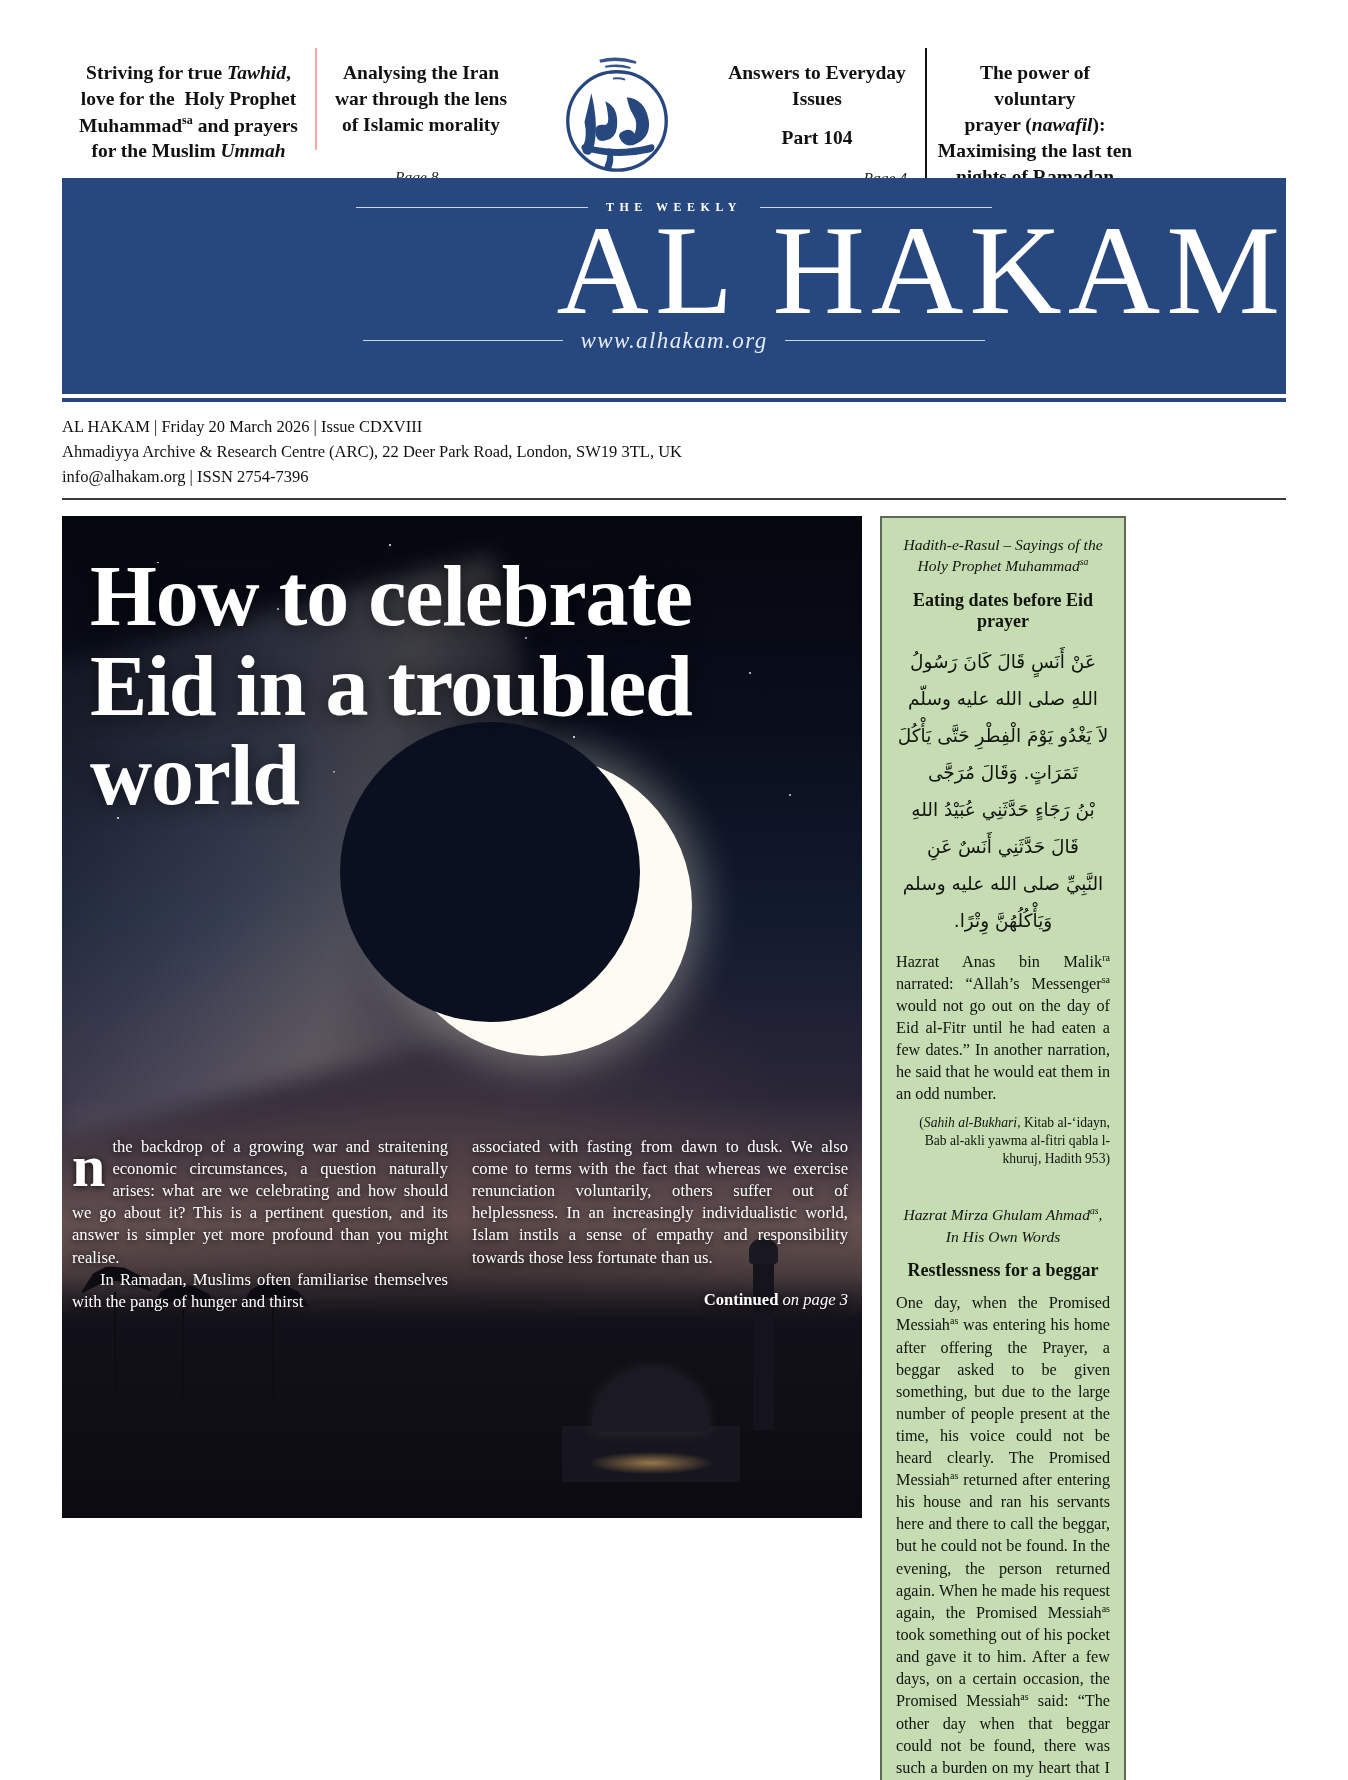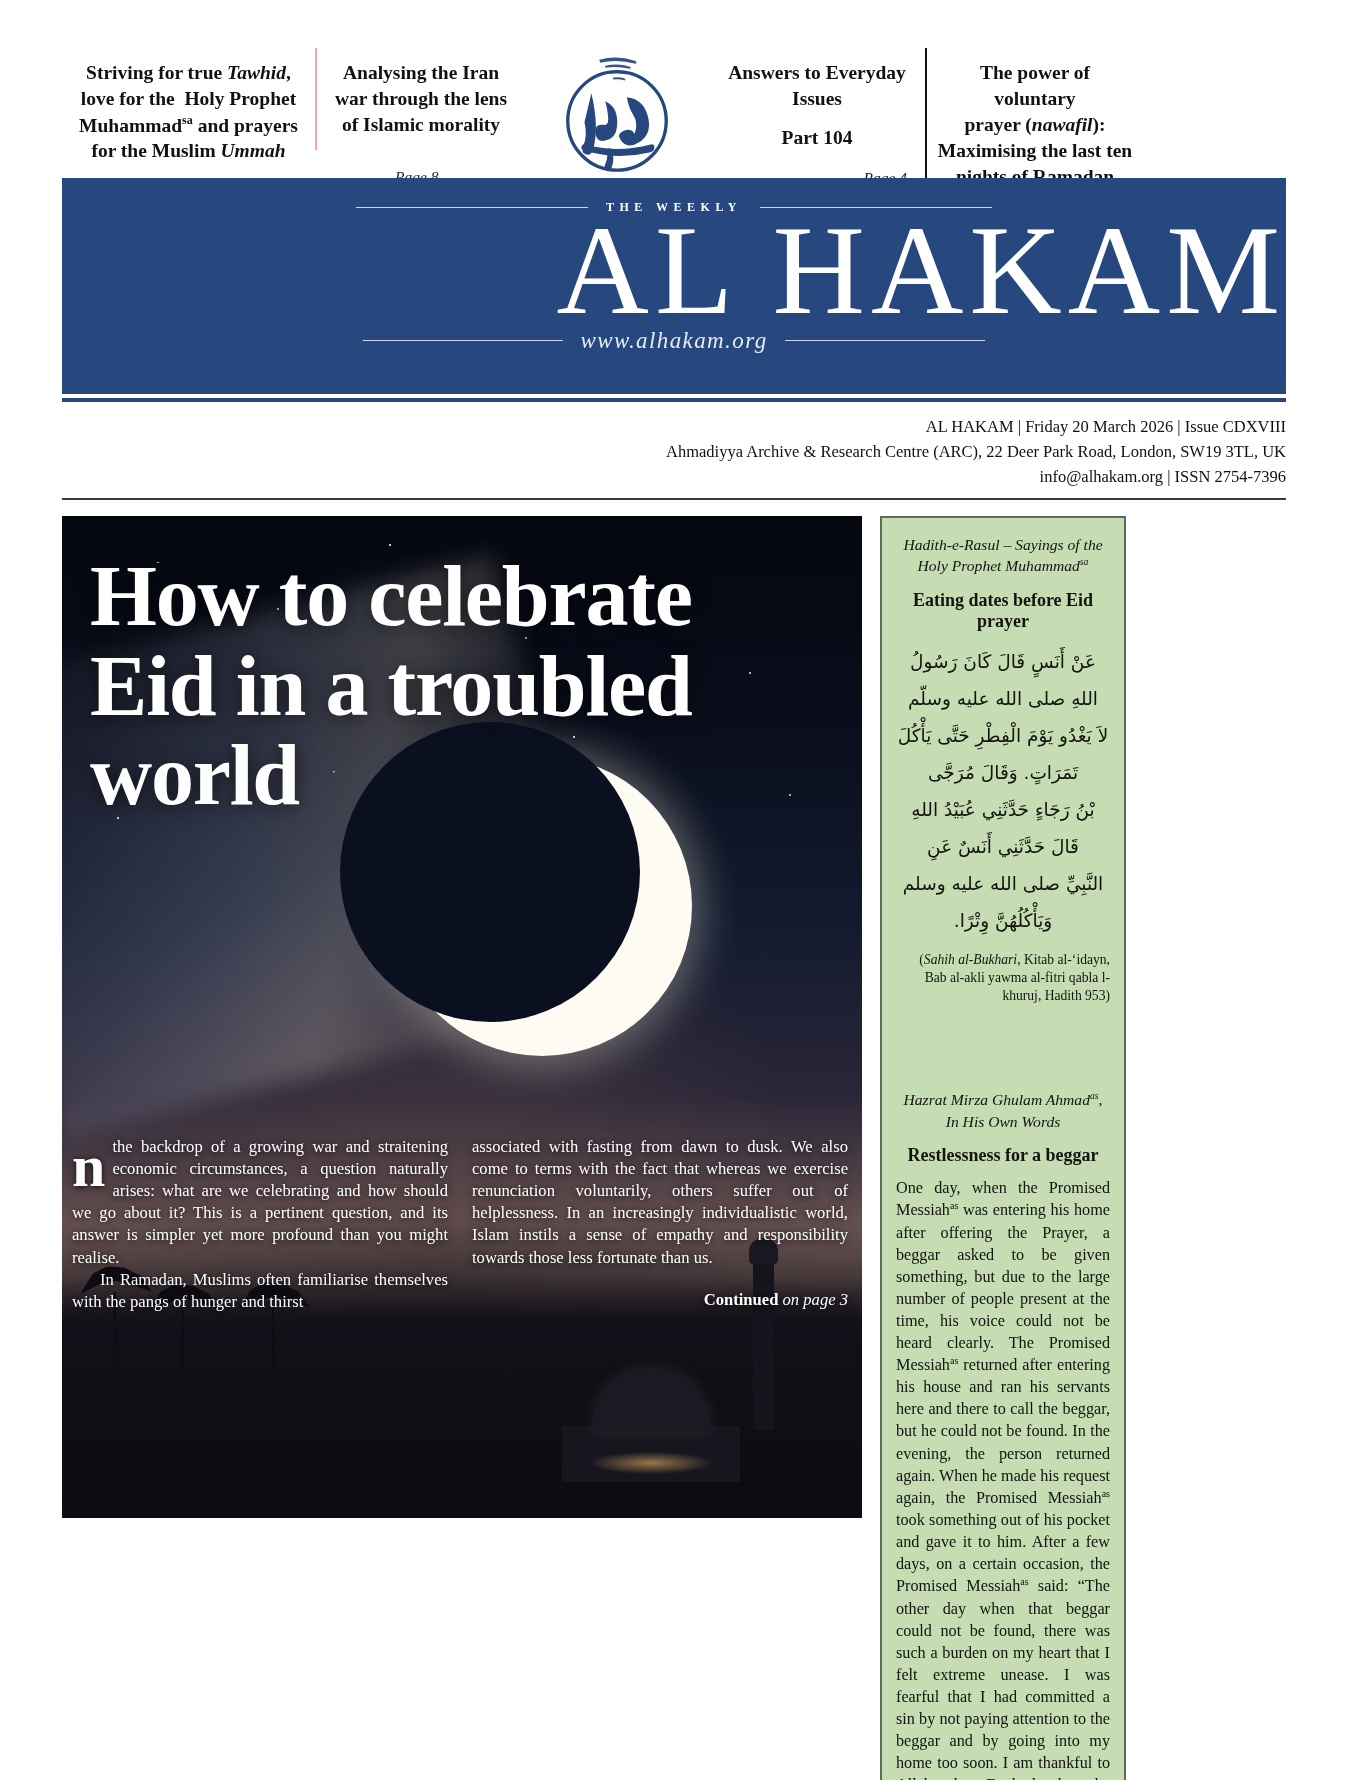--- a/index.html
+++ b/index.html
@@ -61,21 +61,21 @@
     gap: 17px; margin-top: -6px;
   }
   .url-row .rule { height: 1px; background: #cdd7e8; width: 200px; }
   .mast-url {
     color: #e6ecf6; font-style: italic; font-size: 23px; letter-spacing: 1.4px;
   }
   .mast-underline { height: 4px; background: #27477f; margin-top: 4px; }
 
   
   .infoblock {
-    text-align: right; font-size: 16.5px; line-height: 1.52;
+    text-align: left; font-size: 16.5px; line-height: 1.52;
     padding: 12px 0 9px; color: #111;
     border-bottom: 2px solid #3a3a3a;
     font-family: Liberation Serif, serif;
   }
 
   
   .main { display: flex; gap: 18px; padding-top: 16px; }
   .left-col { width: 800px; position: relative; }
   .right-col { width: 246px; }
 
@@ -202,21 +202,21 @@
   }
   .sb-body {
     font-size: 16.2px; line-height: 1.36; text-align: justify;
   }
   .sb-cite {
     font-size: 13.6px; line-height: 1.34; text-align: right;
     margin-top: 8px;
   }
   .sb-cite em { font-style: italic; }
   .sb-gap { height: 36px; }
-  .sb-kicker2 { text-align: center; font-style: italic; font-size: 15.6px; line-height: 1.38; margin-top: 48px; }
+  .sb-kicker2 { text-align: center; font-style: italic; font-size: 15.6px; line-height: 1.38; }
   sup { font-size: 0.62em; vertical-align: super; }
 </style>
 </head>
 <body>
 
 <div class="page">
 
   <div class="teaser-strip">
 
     <div class="teaser t1">
@@ -334,20 +334,23 @@
         </div>
         <div class="sb-heading">Eating dates before Eid prayer</div>
 
         <div class="arabic">
           <div>عَنْ أَنَسٍ قَالَ كَانَ رَسُولُ اللهِ صلى الله عليه وسلّم</div>
           <div>لاَ يَغْدُو يَوْمَ الْفِطْرِ حَتَّى يَأْكُلَ تَمَرَاتٍ. وَقَالَ مُرَجَّى</div>
           <div>بْنُ رَجَاءٍ حَدَّثَنِي عُبَيْدُ اللهِ قَالَ حَدَّثَنِي أَنَسٌ عَنِ</div>
           <div>النَّبِيِّ صلى الله عليه وسلم وَيَأْكُلُهُنَّ وِتْرًا.</div>
         </div>
 
+        <div class="sb-body">
+          Hazrat Anas bin Malik<sup>ra</sup> narrated: “Allah’s Messenger<sup>sa</sup> would not go out on the day of Eid al-Fitr until he had eaten a few dates.” In another narration, he said that he would eat them in an odd number.
+        </div>
         <div class="sb-cite">
           (<em>Sahih al-Bukhari</em><span>, Kitab al-‘idayn, Bab al-akli yawma al-fitri qabla l-khuruj, Hadith 953)</span>
         </div>
 
         <div class="sb-gap"></div>
 
         <div class="sb-kicker2">
           <i>Hazrat Mirza Ghulam Ahmad<sup>as</sup>,<br>In His Own Words</i>
         </div>
         <div class="sb-heading">Restlessness for a beggar</div>

